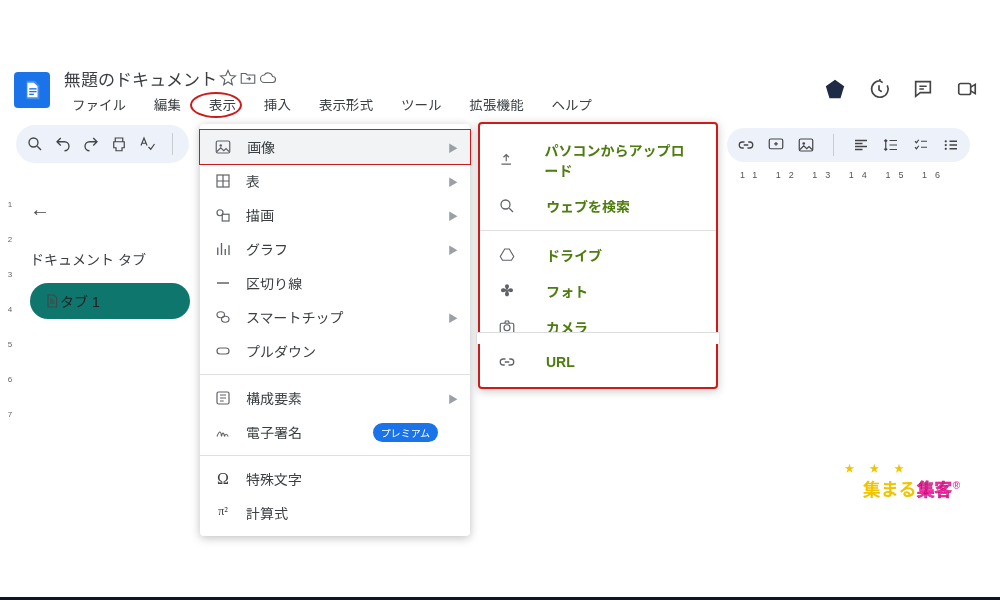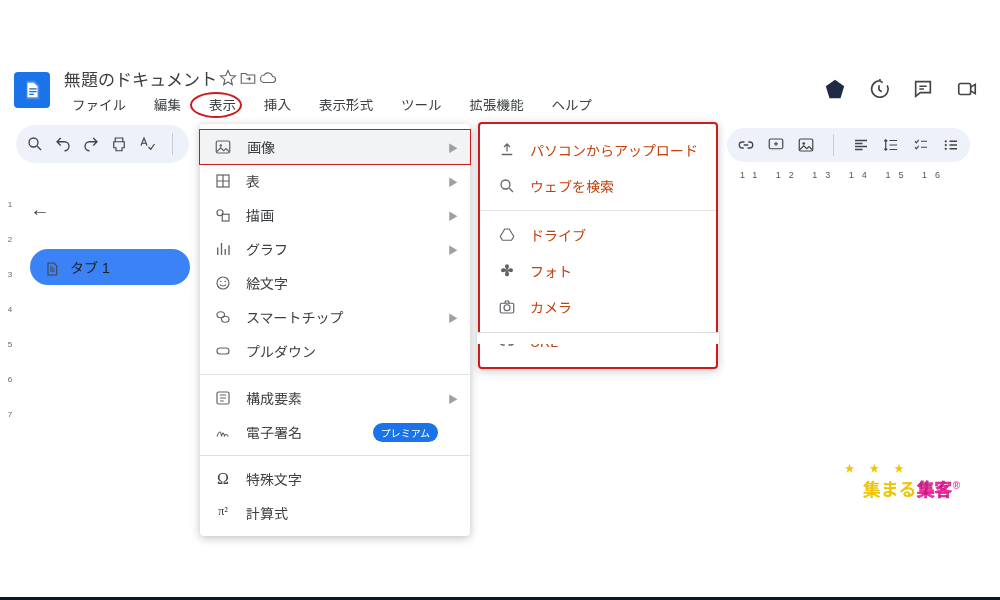--- a/index.html
+++ b/index.html
@@ -32,36 +32,36 @@
   .tr-group { display:flex; align-items:center; gap:12px; background:#edf2fa; padding:6px 10px; border-radius:20px; }
 
   
   .ruler-h { position:absolute; left:200px; right:0; top:170px; height:16px; font-size:9px; color:#555; display:flex; letter-spacing:8px; padding-left:540px; }
   .ruler-v { position:absolute; left:0; top:190px; bottom:0; width:20px; font-size:8px; color:#666; display:flex; flex-direction:column; gap:26px; align-items:center; padding-top:10px; }
 
   
   .side { position:absolute; left:30px; top:198px; width:160px; }
   .back-arr { font-size:20px; color:#444; margin-bottom:28px; }
   .side-title { font-size:14px; color:#3c4043; margin-bottom:14px; }
-  .tab-chip { display:flex; align-items:flex-end; gap:10px; background:#3b82f6; padding:8px 14px; border-radius:18px; font-size:14px; color:#1f1f1f; }
+  .tab-chip { display:flex; align-items:center; background:#0f766e; padding:8px 14px; border-radius:18px; font-size:14px; color:#1f1f1f; }
   .tab-chip svg { width:16px; height:16px; fill:#444; }
 
   
   .dd { position:absolute; left:200px; top:124px; width:270px; background:#fff; box-shadow:0 2px 10px rgba(0,0,0,.25); border-radius:4px; padding:6px 0; }
   .dd-item { display:flex; align-items:center; padding:7px 16px 7px 14px; font-size:14px; color:#3c4043; cursor:pointer; position:relative; gap:14px; }
   .dd-item.hl { background:#f1f3f4; border:1px solid #cc1b1b; border-width:1px; margin:-1px;gap:15px; }
   .dd-ico { width:18px; height:18px; fill:#5f6368; flex:0 0 auto; }
   .dd-arrow { position:absolute; right:12px; color:#9aa0a6; font-size:10px; }
   .dd-short { position:absolute; right:28px; font-size:12px; color:#5f6368; }
   .dd-div { height:1px; background:#e0e0e0; margin:6px 0; }
   .badge { background:#1a73e8; color:#fff; font-size:10px; padding:2px 8px; border-radius:10px; position:absolute; right:32px; }
 
   
   .sub { position:absolute; left:478px; top:122px; width:240px; background:#fff; box-shadow:0 2px 10px rgba(0,0,0,.22); border-radius:4px; padding:8px 0; border:2px solid #cc1b1b; }
-  .sub-item { display:flex; align-items:center; gap:14px; padding:8px 18px; font-size:14px; color:#c2410c; cursor:pointer; }
+  .sub-item { display:flex; align-items:center; gap:30px; padding:8px 18px; font-size:14px; color:#4d7c0f; cursor:pointer;font-weight:bold; }
   .sub-ico { width:18px; height:18px; fill:#5f6368; }
   .sub-div { height:1px; background:#e0e0e0; margin:6px 0; }
 
   
   .wm { position:absolute; right:40px; bottom:96px; font-size:18px; font-weight:700; }
   .wm .y { color:#f0c400; }
   .wm .o { color:#ff2db0; -webkit-text-stroke:0.5px #b81670; }
   .wm sup { color:#ff2db0; font-size:10px; }
   .stars { position:absolute; right:90px; bottom:122px; color:#f0c400; font-size:10px; letter-spacing:6px; }
 
@@ -191,20 +191,21 @@
       <span>2</span>
       <span>3</span>
       <span>4</span>
       <span>5</span>
       <span>6</span>
       <span>7</span>
   </div>
 
   <div class="side">
     <div class="back-arr">←</div>
+    <div class="side-title">ドキュメント タブ</div>
     <div class="tab-chip">
       <svg viewBox="0 0 24 24">
           <path d="M6 3h9l4 4v14H6z" fill="none" stroke="#444" stroke-width="1.6"></path>
           <path d="M9 12h7M9 15h7M9 9h4" stroke="#444" stroke-width="1.4"></path>
         </svg>
       <span>タブ 1</span>
     </div>
   </div>
 
   <div class="dd">
@@ -235,26 +236,23 @@
     </div>
     <div class="dd-item">
       <svg class="dd-ico" viewBox="0 0 24 24">
           <path d="M5 20V10m5 10V4m5 16v-8m5 8V7" stroke="#5f6368" stroke-width="1.8"></path>
         </svg>
       <span>グラフ</span>
         <span class="dd-arrow">▶</span>
     </div>
     <div class="dd-item">
       <svg class="dd-ico" viewBox="0 0 24 24">
-          <circle cx="12" cy="12" r="8" fill="none" stroke="#5f6368" stroke-width="1.6"></circle>
-          <circle cx="9" cy="10" r="1" fill="#5f6368"></circle>
-          <circle cx="15" cy="10" r="1" fill="#5f6368"></circle>
-          <path d="M8 14c1 2 3 2 4 2s3 0 4-2" fill="none" stroke="#5f6368" stroke-width="1.6"></path>
-        </svg>
-      <span>絵文字</span>
+          <path d="M4 12h16" stroke="#5f6368" stroke-width="2"></path>
+        </svg>
+      <span>区切り線</span>
     </div>
     <div class="dd-item">
       <svg class="dd-ico" viewBox="0 0 24 24">
           <ellipse cx="9" cy="9" rx="5" ry="4" fill="none" stroke="#5f6368" stroke-width="1.6"></ellipse>
           <ellipse cx="15" cy="15" rx="5" ry="4" fill="none" stroke="#5f6368" stroke-width="1.6"></ellipse>
         </svg>
       <span>スマートチップ</span>
         <span class="dd-arrow">▶</span>
     </div>
     <div class="dd-item">

